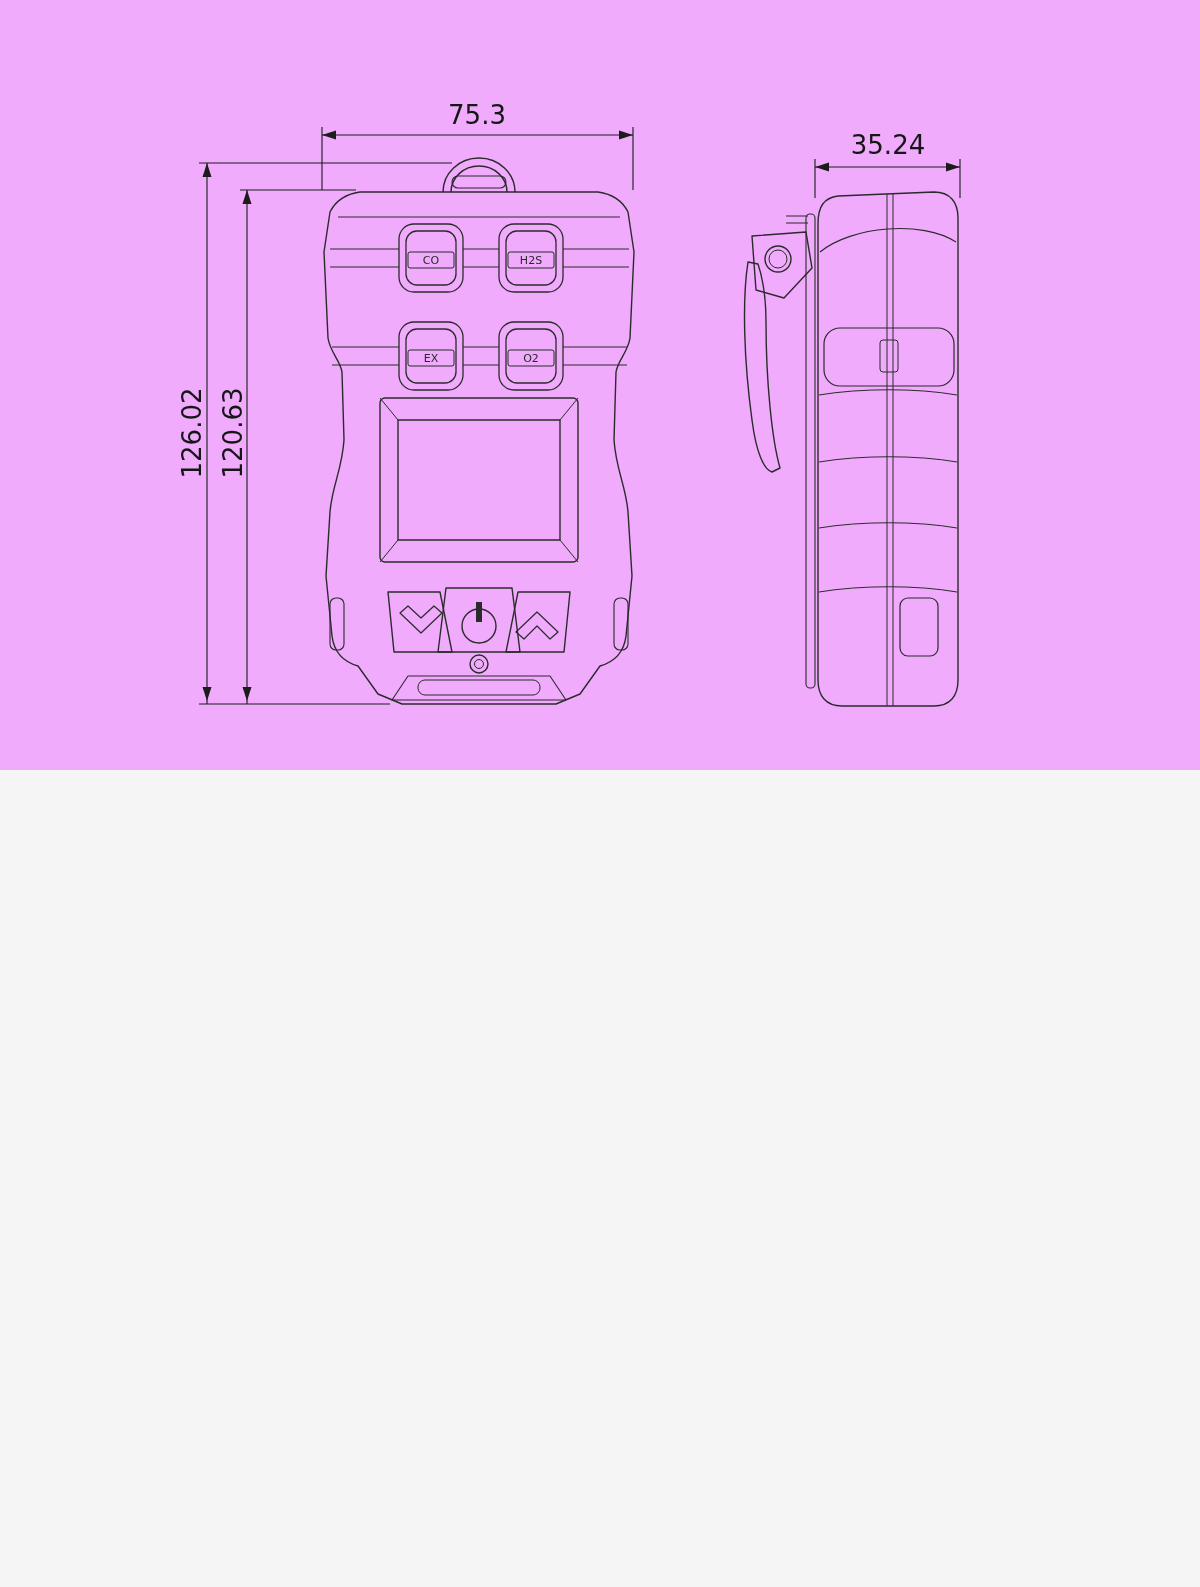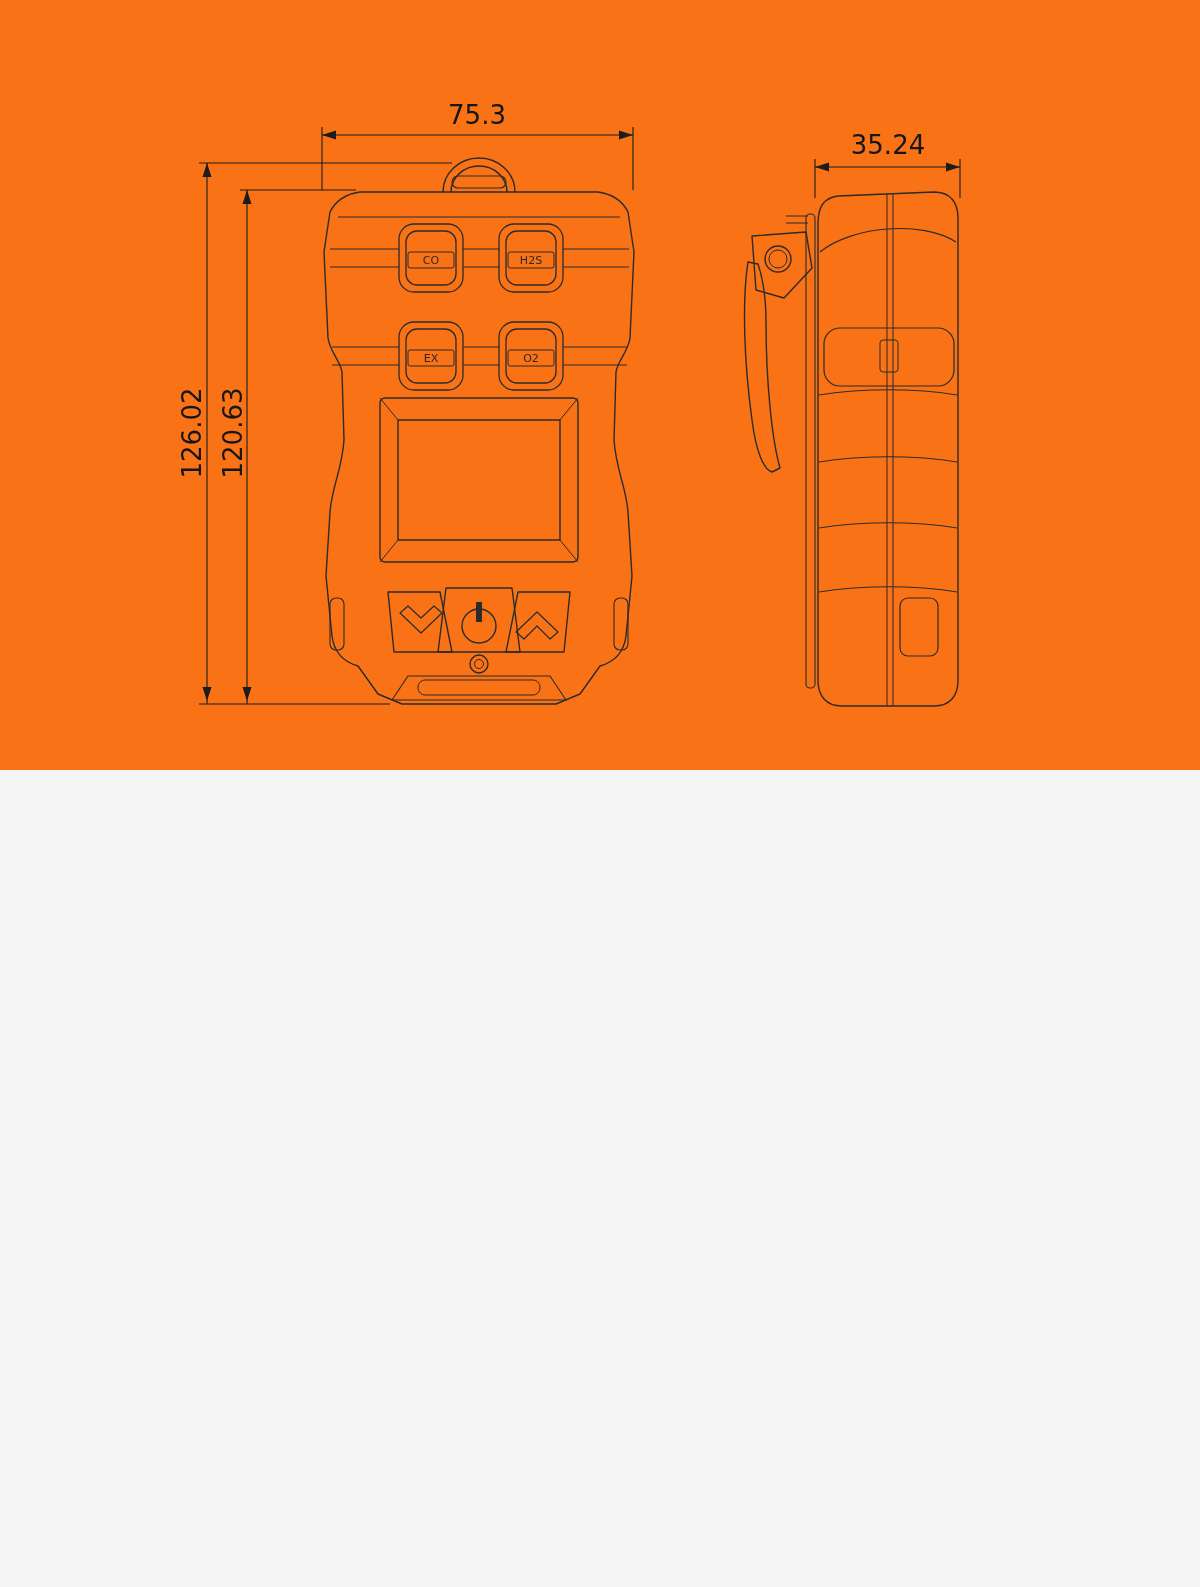--- a/index.html
+++ b/index.html
@@ -1,17 +1,17 @@
 <!DOCTYPE html>
 <html><head>
 <meta charset="utf-8">
 <style>
   * { margin:0; padding:0; box-sizing:border-box; }
   body { background:#e9e9e9; font-family:"DejaVu Sans","Liberation Sans",sans-serif; }
-  .page { position:relative; width:1200px; height:1587px; margin:0 auto; background:#f97316; overflow:hidden; }
+  .page { position:relative; width:1200px; height:1587px; margin:0 auto; background:#f0abfc; overflow:hidden; }
   .photo-section { position:absolute; left:0; top:770px; width:1200px; height:817px; background:#f5f5f6; }
   svg text { user-select:none; }
   .dim { font:26px "DejaVu Sans",sans-serif; fill:#161616; }
   .pl  { font:11px "DejaVu Sans",sans-serif; fill:#2a2a2a; }
 </style>
 </head>
 <body>
 
 <div class="page">
 

